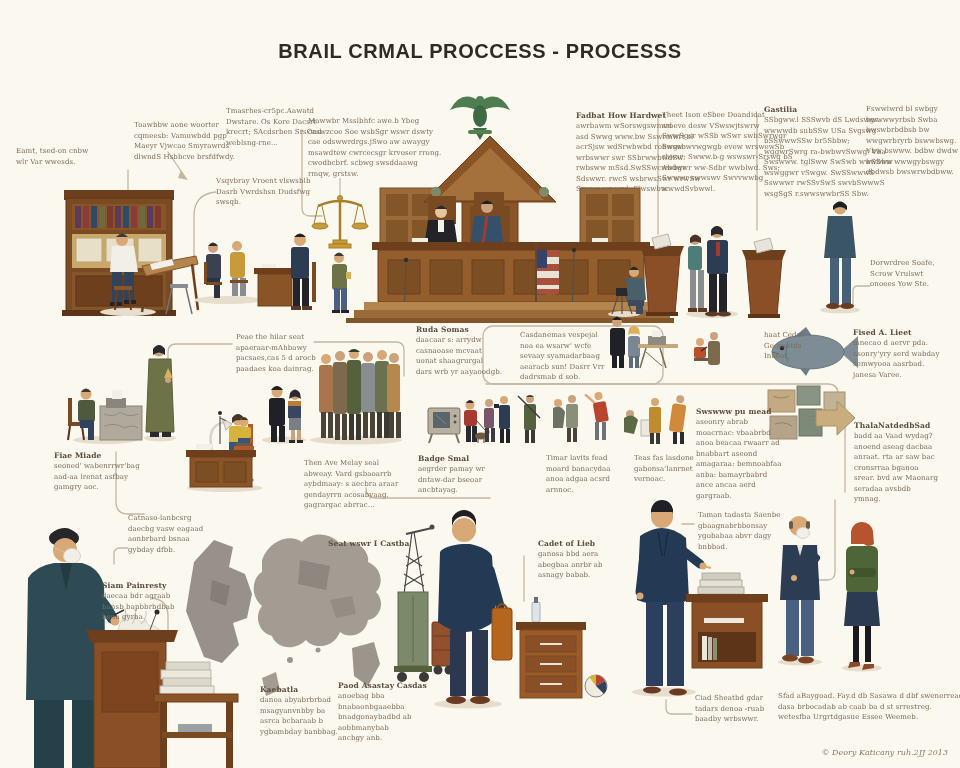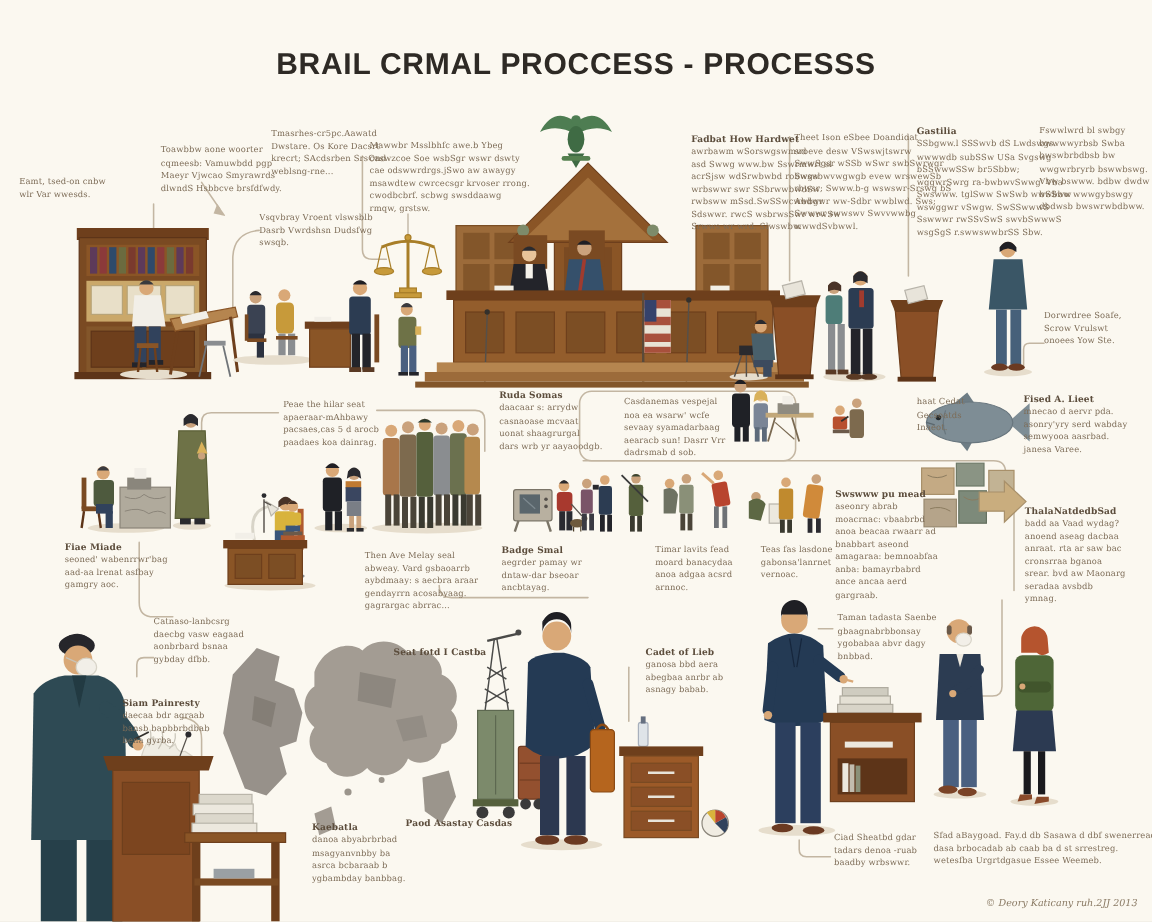--- a/index.html
+++ b/index.html
@@ -1,20 +1,20 @@
 <!DOCTYPE html>
 <html><head>
 <meta charset="utf-8">
 <style>
   *{margin:0;padding:0;box-sizing:border-box}
   body{width:960px;height:768px;font-family:"DejaVu Sans",sans-serif;background:#dcd8cf}
   .canvas{position:relative;width:960px;height:768px;background:#fbf8f0;overflow:hidden}
   .art{position:absolute;left:0;top:0}
   .title{position:absolute;top:40px;left:0;right:0;text-align:center;
-         font-family:"Liberation Sans",sans-serif;font-size:25px;font-weight:800;
+         font-family:"Liberation Sans",sans-serif;font-size:20px;font-weight:800;
          letter-spacing:.6px;color:#2e2a25}
   .note{position:absolute;font-family:"DejaVu Serif",serif;
         color:#7d6c57;font-size:7px;line-height:1.5;letter-spacing:.1px}
   .note-h{font-weight:700;color:#5c4d3c;font-size:7.5px;white-space:pre}
   .note-h:empty{display:none}
   .note-b{white-space:pre}
   .copyright{position:absolute;top:748px;right:12px;font-family:"DejaVu Serif",serif;
              font-style:italic;font-size:8px;color:#8a7a64}
 </style>
 </head>
@@ -820,31 +820,36 @@
 aonbrbard bsnaa
 gybday dfbb.</div>
     </div>
 <div class="note" style="left:102px;top:580px">
       <div class="note-h">Siam Painresty</div>
       <div class="note-b">daecaa bdr agraab
 bansb bapbbrbdbab
 bena gyrba.</div>
     </div>
 <div class="note" style="left:328px;top:538px">
-      <div class="note-h">Seat fotd I Castba</div>
+      <div class="note-h">Seat wswr I Castba</div>
     </div>
 <div class="note" style="left:260px;top:684px">
       <div class="note-h">Kaebatla</div>
       <div class="note-b">danoa abyabrbrbad
 msagyanvnbby ba
 asrca bcbaraab b
 ygbambday banbbag.</div>
     </div>
 <div class="note" style="left:338px;top:680px">
       <div class="note-h">Paod Asastay Casdas</div>
+      <div class="note-b">anoebag bba
+bnabaonbgaaebba
+bnadgonaybadbd ab
+aobbmanybab
+ancbgy anb.</div>
     </div>
 <div class="note" style="left:538px;top:538px">
       <div class="note-h">Cadet of Lieb</div>
       <div class="note-b">ganosa bbd aera
 abegbaa anrbr ab
 asnagy babab.</div>
     </div>
 <div class="note" style="left:698px;top:510px">
       <div class="note-b">Taman tadasta Saenbe
 gbaagnabrbbonsay

